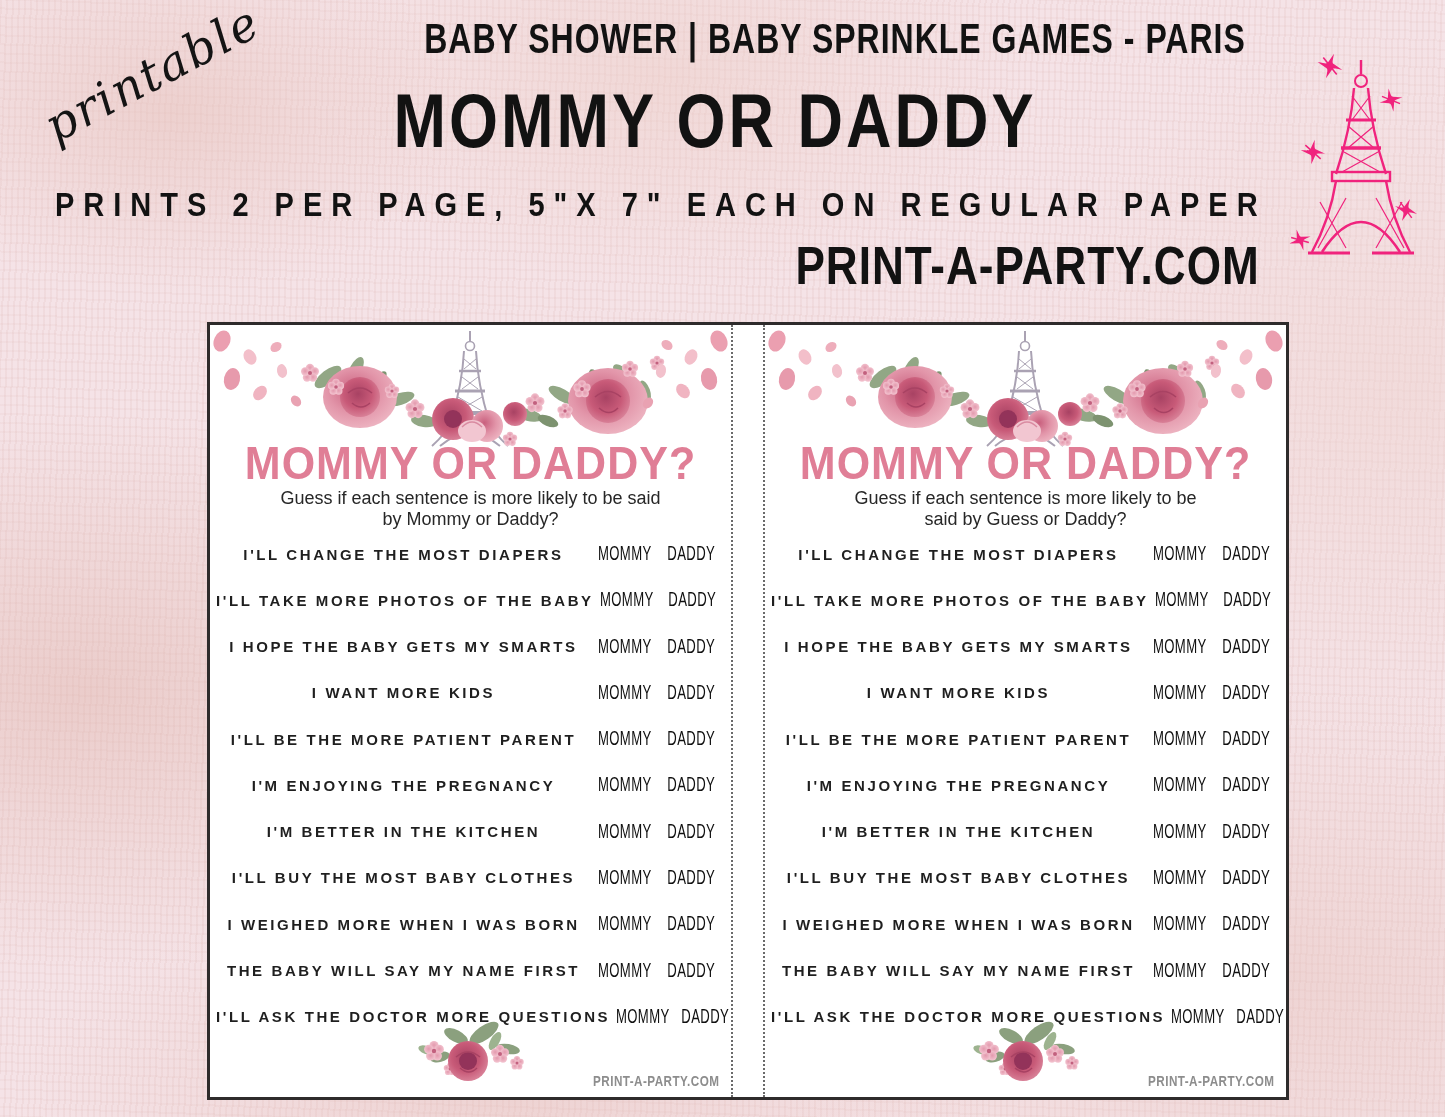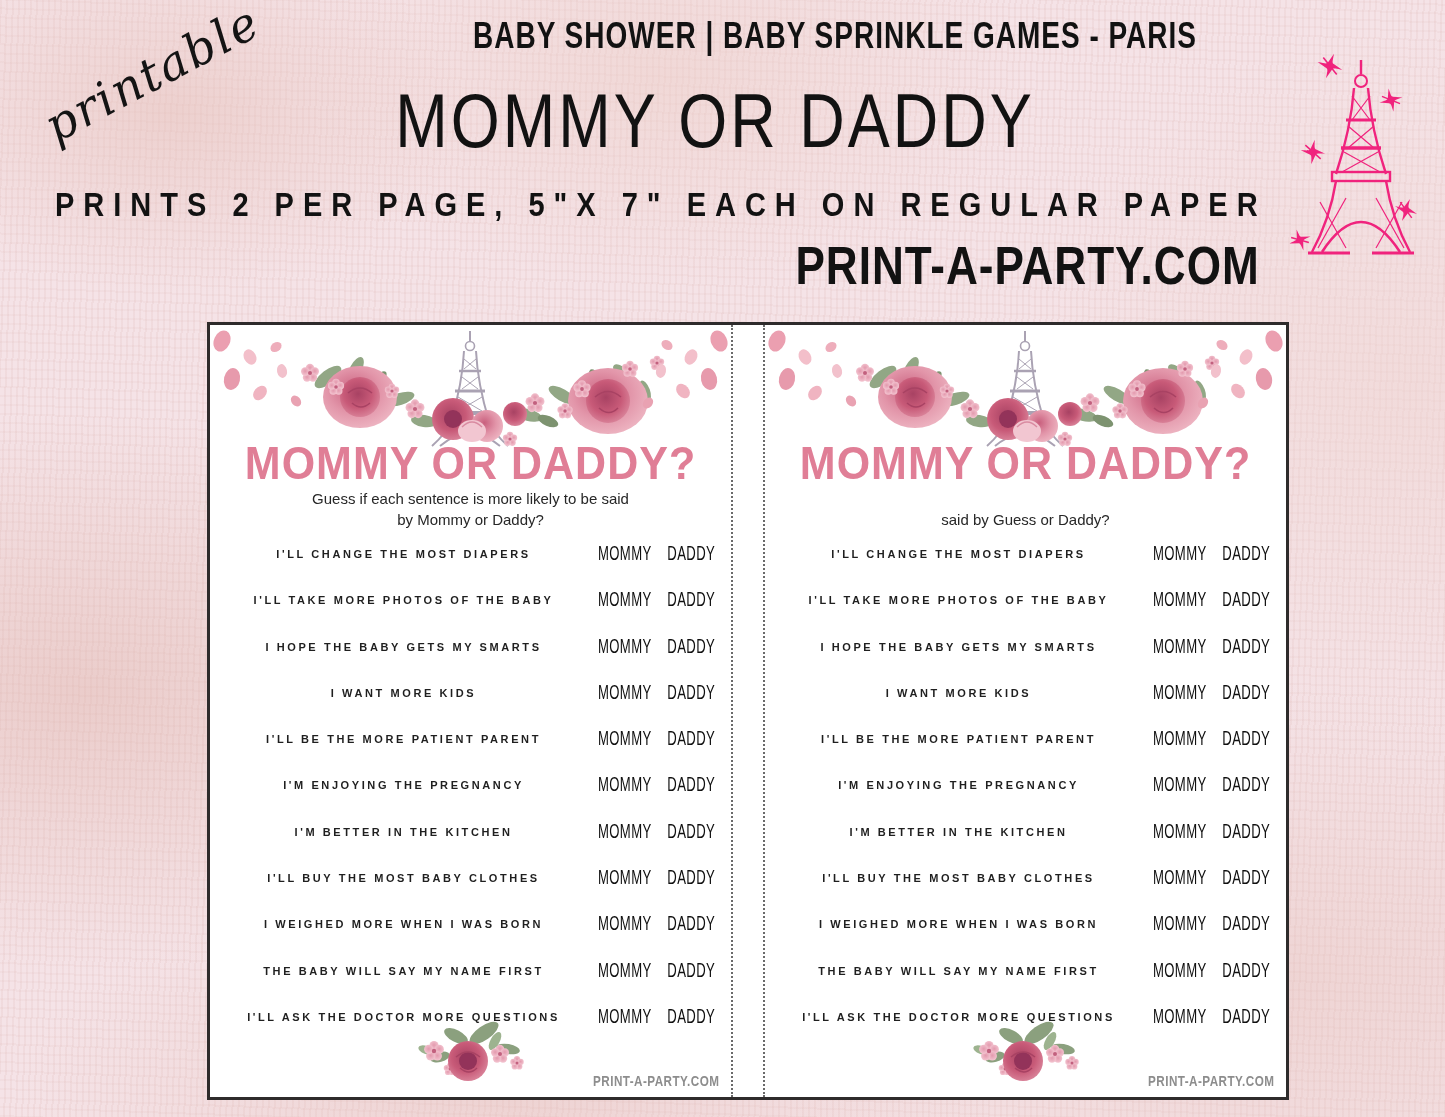--- a/index.html
+++ b/index.html
@@ -21,23 +21,23 @@
 
   
   .printable-label {
     position:absolute; left:22px; top:46px; width:260px;
     font-family:"DejaVu Serif", serif; font-style:italic; font-weight:400;
     font-size:47px; color:#141414; letter-spacing:2px;
     transform:rotate(-28deg); transform-origin:center; text-align:center;
   }
   .hline { position:absolute; text-align:center; color:#121212; white-space:nowrap; }
   .hline > span { display:inline-block; }
-  .h1 { left:330px; width:1010px; top:14px;  font-size:28px; font-weight:700; }
+  .h1 { left:330px; width:1010px; top:14px;  font-size:32px; font-weight:700; }
   .h1 > span { transform:scale(1.0,1.35); transform-origin:top center; letter-spacing:1px; }
-  .h2 { left:320px; width:790px; top:76px;  font-size:63px; font-weight:400; }
+  .h2 { left:320px; width:790px; top:76px;  font-size:63px; font-weight:700; }
   .h2 > span { transform:scale(1.0,1.22); transform-origin:top center; letter-spacing:3px; }
   .h3 { left:55px;  width:1165px; top:186px; font-size:29px; font-weight:600; }
   .h3 > span { letter-spacing:9px; transform:scaleY(1.15); transform-origin:top center; }
   .brand { right:185px; top:236px; left:auto; text-align:right; font-size:45px; font-weight:700; }
   .brand > span { transform:scale(0.98,1.18); transform-origin:top right; letter-spacing:1px; }
 
   .tower-illo { position:absolute; left:1288px; top:52px; width:150px; height:225px; }
 
   
   .sheet {
@@ -50,29 +50,29 @@
 
   .garland { position:absolute; left:0; top:4px; width:100%; height:118px; }
 
   .card-title {
     position:absolute; left:0; top:112px; width:100%; text-align:center;
     font-size:43px; font-weight:800; letter-spacing:1px; color:#e07e96;
     transform:scaleY(1.08); transform-origin:top center; white-space:nowrap;
   }
   .card-sub {
     position:absolute; left:0; top:163px; width:100%; text-align:center;
-    font-size:15px; line-height:21px; color:#272727; font-weight:500;
+    font-size:18px; line-height:21px; color:#272727; font-weight:500;
   }
   .rows {
     position:absolute; left:6px; top:206px; width:509px; height:509px;
     display:flex; flex-direction:column; justify-content:space-around;
   }
   .row { display:flex; align-items:center; }
   .stmt {
-    flex:1; text-align:center; font-size:11px; letter-spacing:2.6px;
+    flex:1; text-align:center; font-size:15px; letter-spacing:2.6px;
     color:#1f1f1f; font-weight:600; white-space:nowrap;
   }
   .opt { width:67px; text-align:center; font-size:16px; font-weight:400; color:#101010; }
   .opt > span { display:inline-block; transform:scale(0.82,1.25); letter-spacing:0.5px; }
 
   .bouquet { position:absolute; left:50%; bottom:14px; transform:translateX(-50%);
     width:150px; height:62px; }
   .card-footer {
     position:absolute; right:12px; bottom:8px; font-size:13px; font-weight:700;
     color:#8d8d8d; letter-spacing:0.5px;
@@ -336,21 +336,21 @@
   </section>
 
   <div class="gutter"></div>
 
   <section class="card">
     <svg class="garland" viewBox="0 0 521 118">
         <use href="#garland"></use>
       </svg>
     <h2 class="card-title">MOMMY OR DADDY?</h2>
     <p class="card-sub">
-      <br>
+      <span>Guess if each sentence is more likely to be</span><br>
       <span>said by Guess or Daddy?</span>
     </p>
     <div class="rows">
   <div class="row">
     <span class="stmt">I'LL CHANGE THE MOST DIAPERS</span>
     <span class="opt"><span class="opt-a">MOMMY</span></span>
     <span class="opt"><span class="opt-b">DADDY</span></span>
   </div>
 
   <div class="row">

